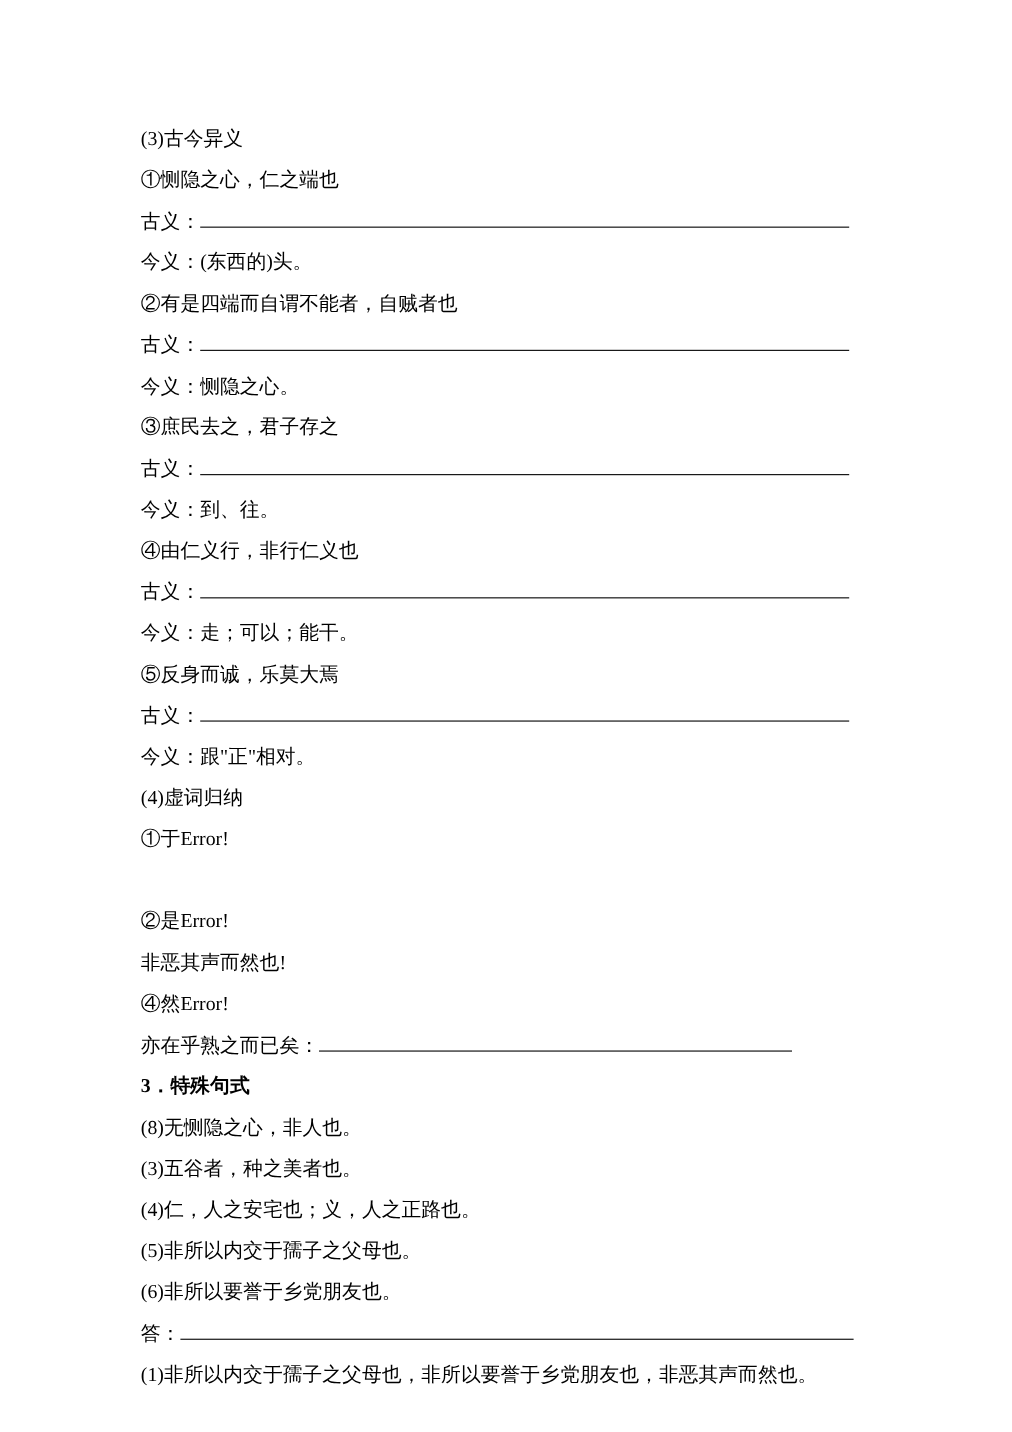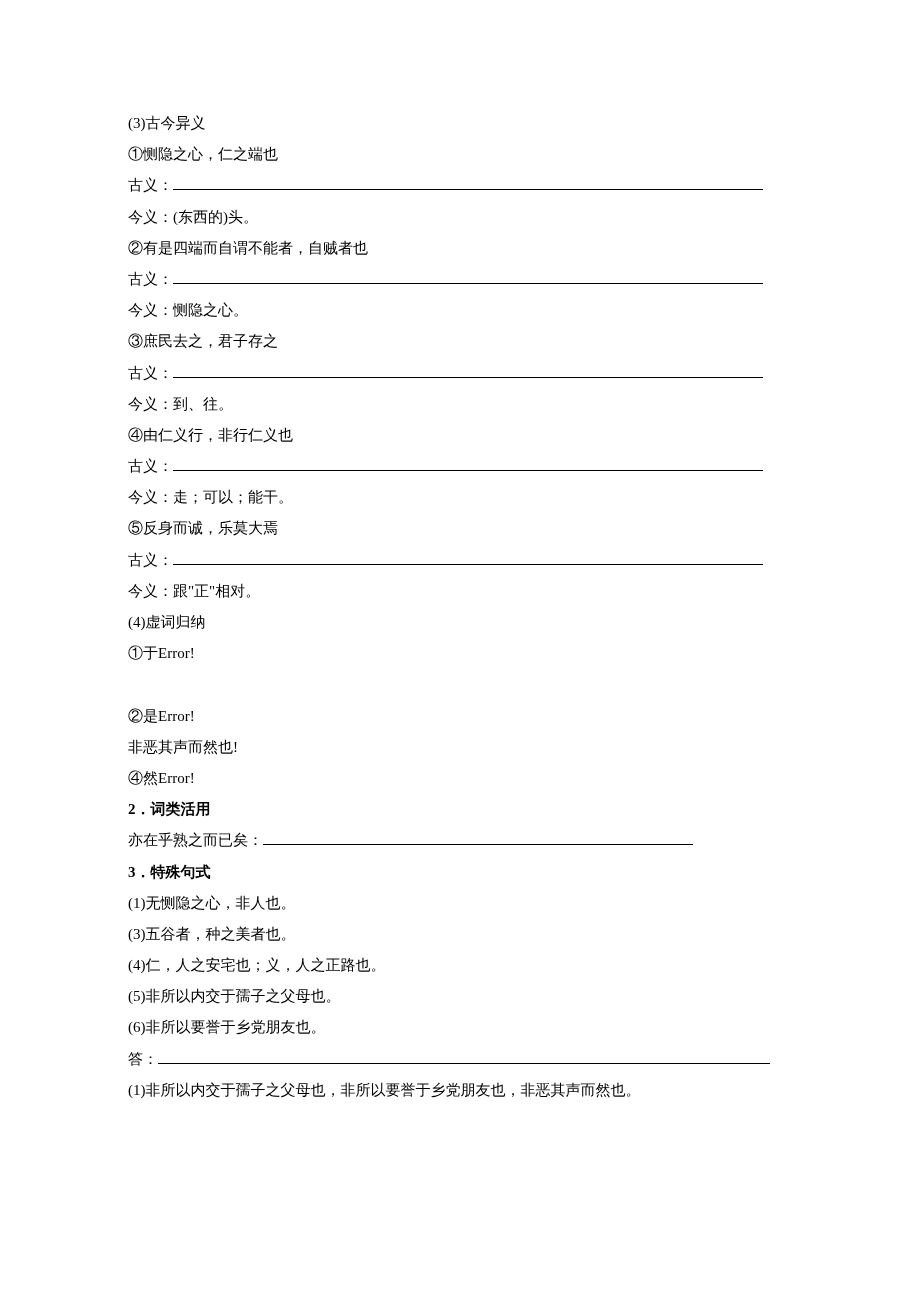--- a/index.html
+++ b/index.html
@@ -7,21 +7,21 @@
     padding: 0;
     background: #ffffff;
     width: 920px;
   }
   .page {
     width: 920px;
     min-height: 1302px;
     padding: 108px 125px 0 128px;
     box-sizing: border-box;
     font-family: "SimSun", "Songti SC", serif;
-    font-size: 15px;
+    font-size: 18px;
     color: #000000;
     line-height: 2.08;
   }
   .line {
     white-space: nowrap;
   }
   .bold {
     font-weight: bold;
   }
   .blank {
@@ -71,27 +71,26 @@
   </div>
   <div class="line">今义：跟"正"相对。</div>
 
   <div class="line">(4)虚词归纳</div>
   <div class="line">①于Error!</div>
   <div class="line">&nbsp;</div>
   <div class="line">②是Error!</div>
   <div class="line">非恶其声而然也!</div>
   <div class="line">④然Error!</div>
 
-  <div class="line bold">2．词类活用</div>
   <div class="line">
     <span>亦在乎熟之而已矣：</span><span class="blank blank-yi"></span>
   </div>
 
   <div class="line bold">3．特殊句式</div>
-  <div class="line">(1)无恻隐之心，非人也。</div>
+  <div class="line">(8)无恻隐之心，非人也。</div>
   <div class="line">(3)五谷者，种之美者也。</div>
   <div class="line">(4)仁，人之安宅也；义，人之正路也。</div>
   <div class="line">(5)非所以内交于孺子之父母也。</div>
   <div class="line">(6)非所以要誉于乡党朋友也。</div>
   <div class="line">
     <span>答：</span><span class="blank blank-ans"></span>
   </div>
 
   <div class="line">(1)非所以内交于孺子之父母也，非所以要誉于乡党朋友也，非恶其声而然也。</div>
 

